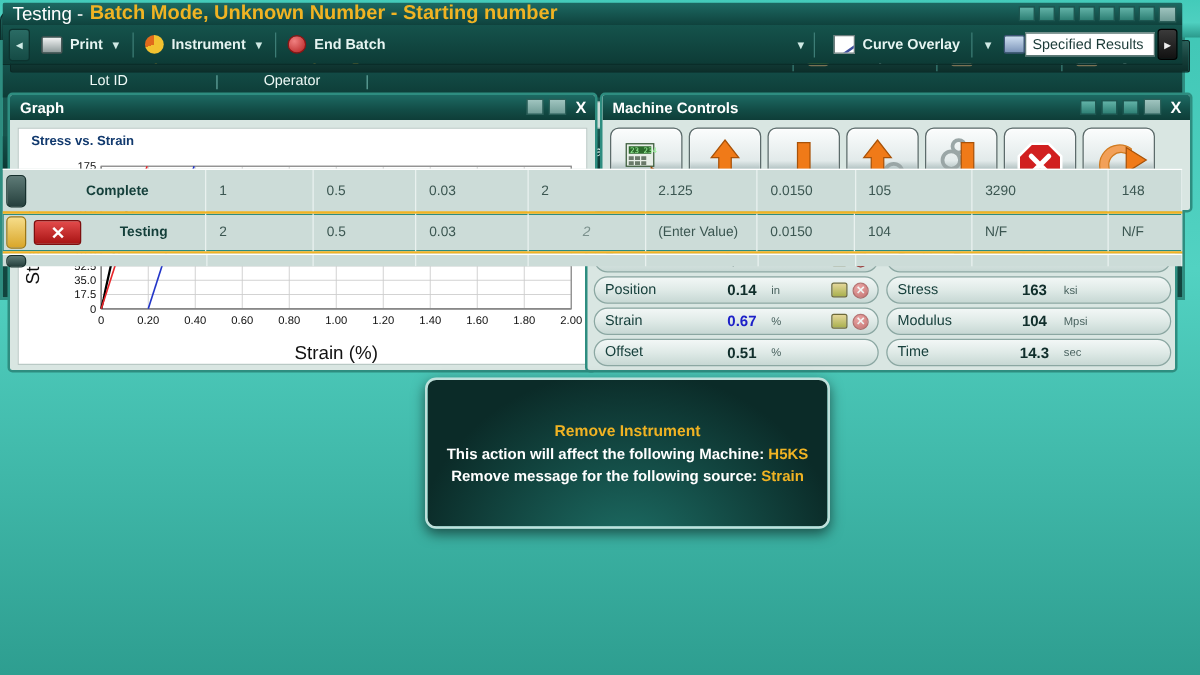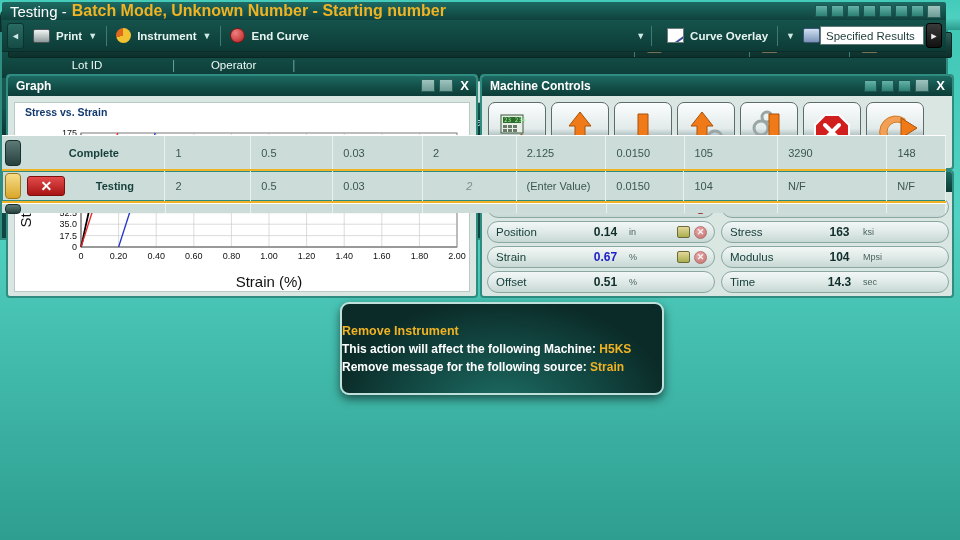--- a/index.html
+++ b/index.html
@@ -78,21 +78,21 @@
   
   #mcontrols { left:480px; top:74px; width:474px; height:96px; }
   .mcrow { position:absolute; left:6px; top:26px; display:flex; gap:5px; }
   .mcbtn { width:58px; height:59px; border-radius:7px;
     background: linear-gradient(180deg,#fbfdfd 0%,#e2eaea 45%,#b9c8c8 55%,#dfe8e8 100%);
     border:1px solid #5c6b6b; box-shadow: inset 0 1px 1px #fff;
     position:relative; }
   .mcbtn svg { position:absolute; left:50%; top:50%; transform:translate(-50%,-50%); }
 
   
-  #livedata { left:480px; top:170px; width:474px; height:128px; }
+  #livedata { left:468px; top:170px; width:474px; height:128px; }
   .ldgrid { position:absolute; left:5px; top:24px; width:462px;
     display:grid; grid-template-columns:1fr 1fr; gap:3px 6px; }
   .ldcell { height:22px; border-radius:11px; border:1px solid #8ba7a2;
     background: linear-gradient(180deg,#f2f7f6 0%,#dfeae7 50%,#c7d8d4 100%);
     display:flex; align-items:center; padding:0 8px; position:relative; }
   .ldname { font-size:11.5px; color:#17403c; }
   .ldval { position:absolute; left:52%; transform:translateX(-50%);
     font-size:12px; font-weight:bold; color:#102e2b; }
   .ldval.blue { color:#1d21c8; }
   .ldunit { position:absolute; left:50%; margin-left:28px; font-size:9px; color:#4a6360; }
@@ -174,25 +174,25 @@
   .handle { width:22px; display:flex; align-items:center; justify-content:center; }
   .hknob { width:16px; height:26px; border-radius:4px;
     background:linear-gradient(180deg,#5d7a76,#26403d); border:1px solid #16302d; }
   .hknob.y { background:linear-gradient(180deg,#f6dd8a,#d9a62a); border-color:#9c7715; }
   .rowx { width:38px; height:20px; border-radius:3px; margin-left:4px;
     background:linear-gradient(180deg,#e34b4b,#a81414); border:1px solid #7d0f0f;
     display:flex; align-items:center; justify-content:center;
     color:#fff; font-size:14px; font-weight:bold; }
 
   
-  #modal { position:absolute; left:340px; top:302px; width:324px; height:93px;
+  #modal { position:absolute; left:340px; top:302px; width:324px; height:121px;
     border-radius:9px; border:2px solid #bfe0db;
     background: radial-gradient(ellipse at 50% 120%, #1d6f66 0%, #0b2b28 75%);
     box-shadow: 0 4px 10px rgba(0,0,0,.55); z-index:40;
-    display:flex; flex-direction:column; align-items:flex-start; justify-content:center; gap:4px; }
+    display:flex; flex-direction:column; align-items:center; justify-content:center; gap:4px; }
   #modal .m1 { color:#f0b323; font-size:12.5px; font-weight:bold; }
   #modal .m2, #modal .m3 { color:#ffffff; font-size:12px; font-weight:bold; }
   #modal .hl { color:#f0b323; }
 </style>
 </head>
 <body>
 
 <div id="app">
 
   <div class="tabstrip">
@@ -482,21 +482,21 @@
       </div>
       <div class="tsep"></div>
       <div class="tbtn">
         <span class="ico-regen"></span>
         <span>Instrument</span>
         <span class="caret">▼</span>
       </div>
       <div class="tsep"></div>
       <div class="tbtn">
         <span class="ico-endbatch"></span>
-        <span>End Curve</span>
+        <span>End Batch</span>
       </div>
       <div style="flex:1"></div>
       <span class="caret">▼</span>
       <div class="tsep" style="margin:0 6px"></div>
       <div class="tbtn">
         <span class="ico-curve"></span>
         <span>Curve Overlay</span>
       </div>
       <div class="tsep"></div>
       <span class="caret" style="margin:0 8px">▼</span>

